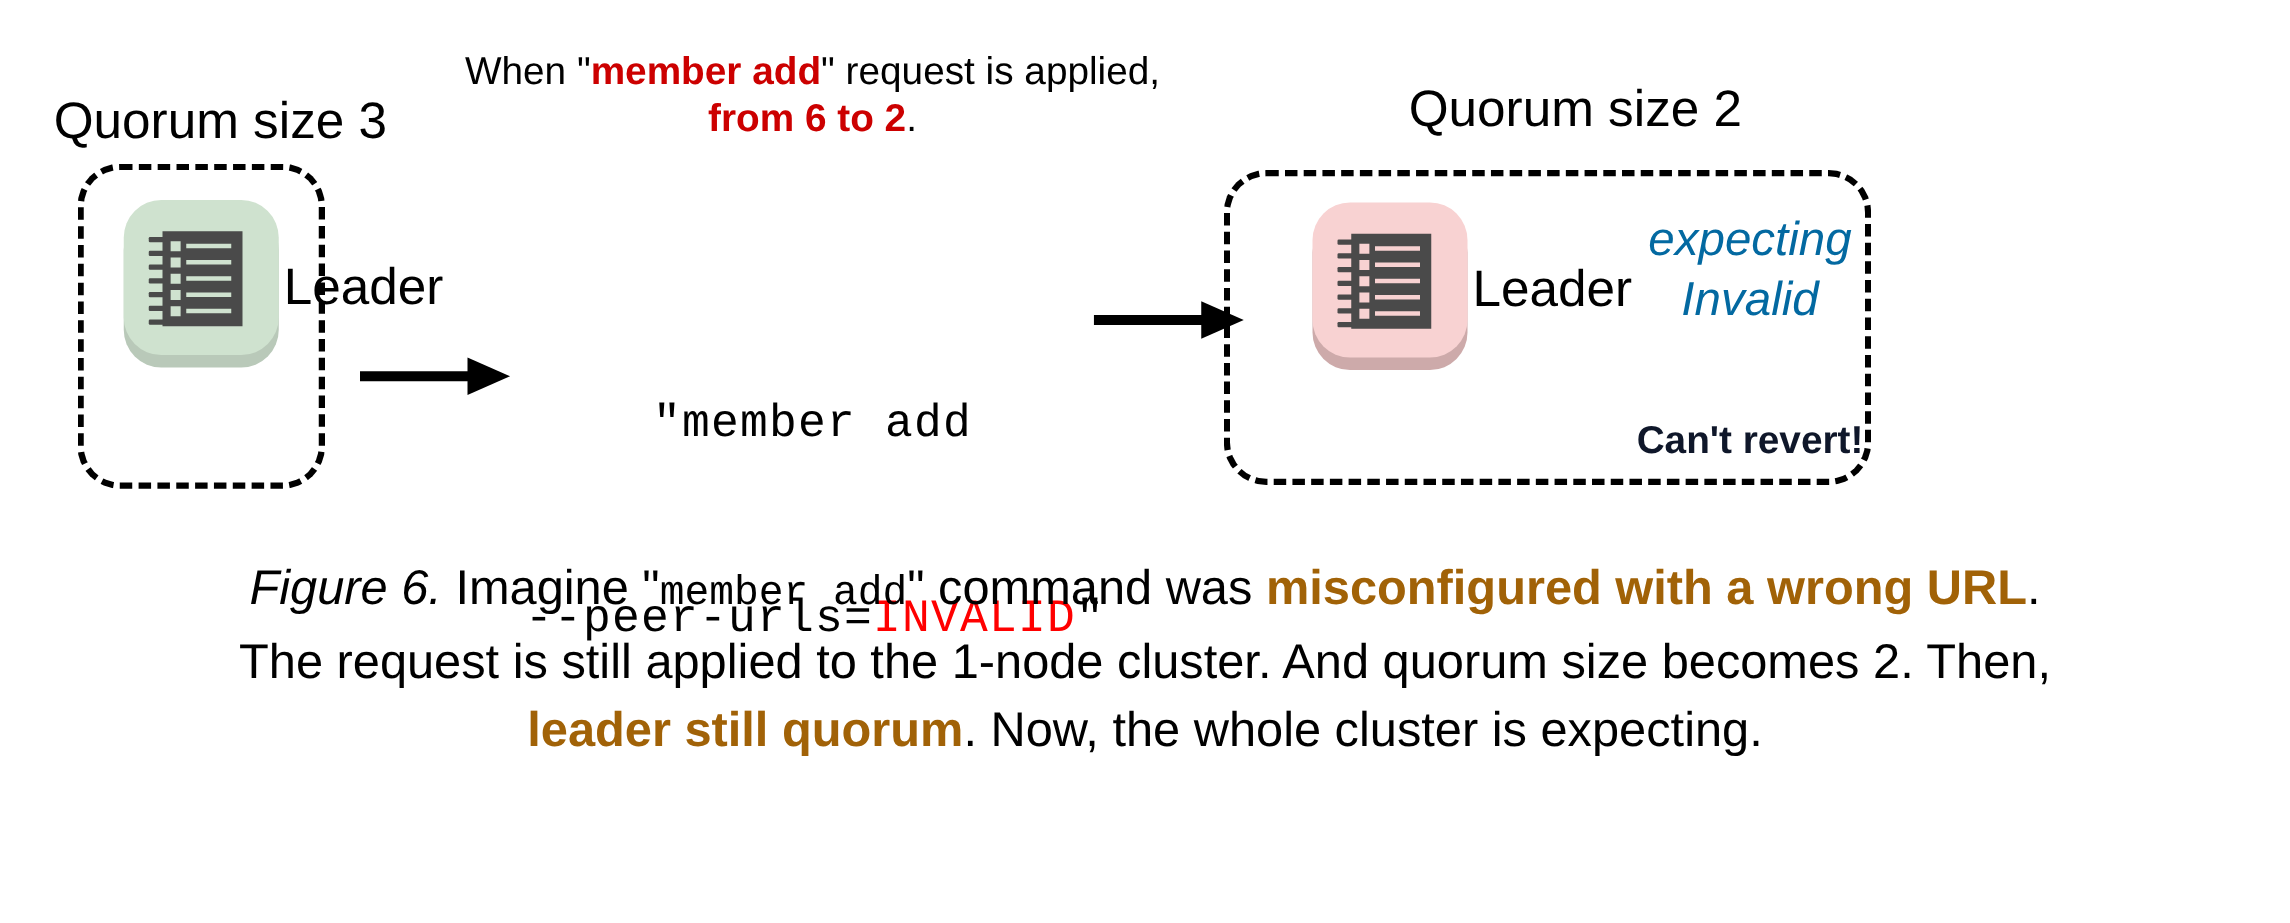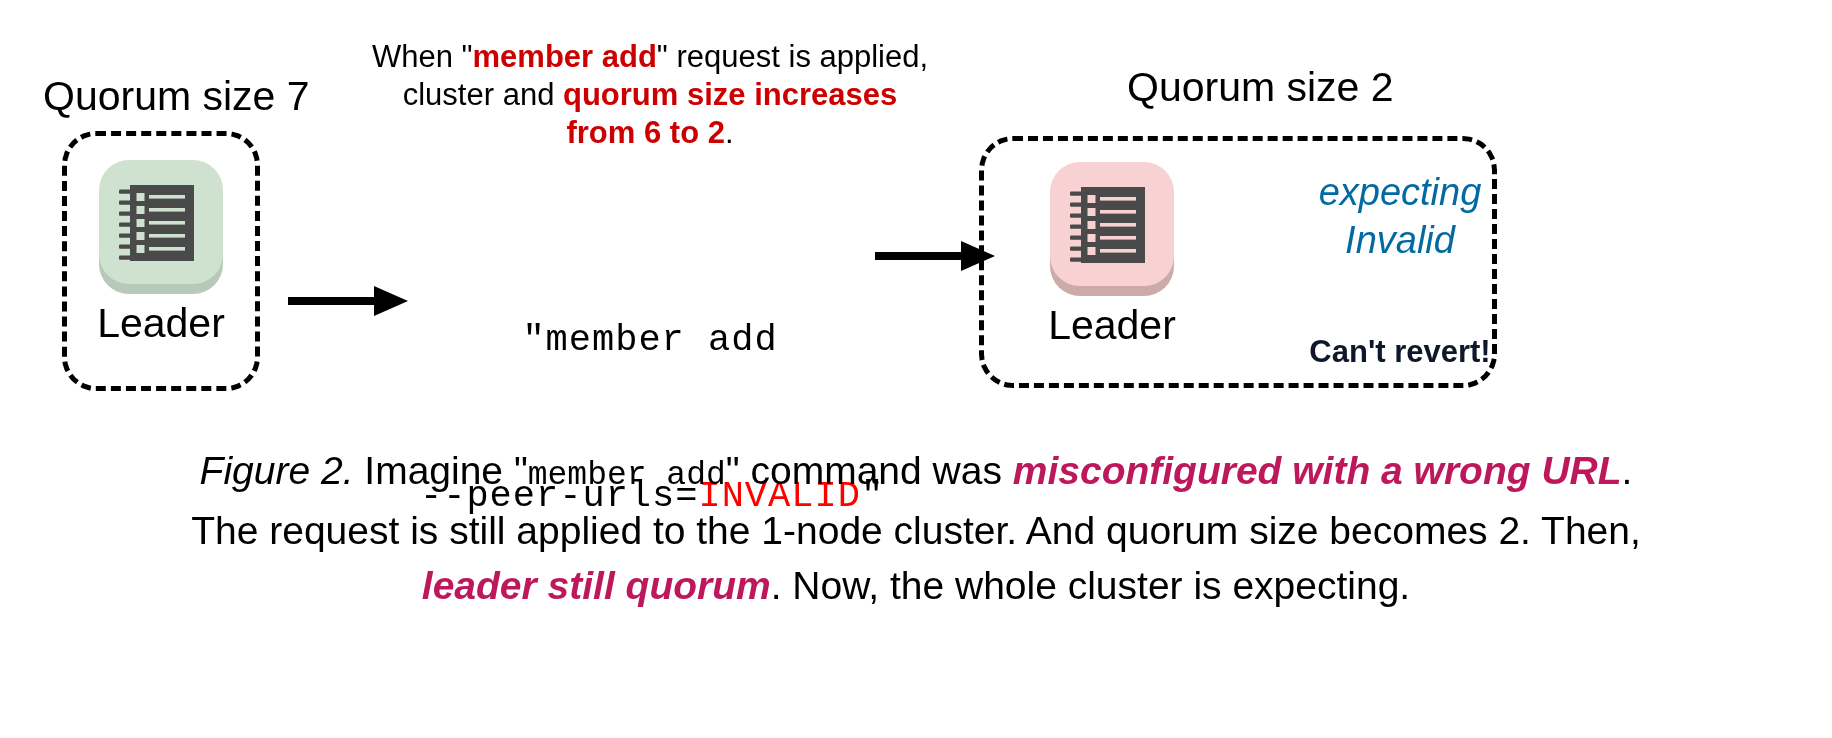--- a/index.html
+++ b/index.html
@@ -40,21 +40,20 @@
     box-sizing: border-box;
     border: 5px dashed #000000;
     border-radius: 34px;
     background: transparent;
   }
 
   
   .node {
     position: absolute;
     display: flex;
-    flex-direction: column;
     align-items: center;
   }
   .icon-wrap {
     position: relative;
     width: 132px;
     height: 136px;
   }
   .icon-shadow {
     position: absolute;
     left: 4px;
@@ -141,34 +140,34 @@
     left: 0;
     right: 0;
     text-align: center;
     font-family: "Liberation Sans Narrow", "Liberation Sans", sans-serif;
     font-stretch: condensed;
     font-size: 39px;
     line-height: 55px;
     color: #000;
   }
   .caption .fig { font-style: italic; }
-  .caption .hl { color: #be185d; font-weight: bold; font-style: italic; }
+  .caption .hl { color: #a16207; font-weight: bold; }
   .caption .mono {
     font-family: "Liberation Mono", "DejaVu Sans Mono", monospace;
     font-size: 33px;
     font-stretch: normal;
   }
   .caption-line { display: block; white-space: nowrap; }
 </style>
 </head>
 <body>
 
 <div class="stage">
 
-  <div class="abs quorum-label" style="left:43px; top:72px;">Quorum size 7</div>
+  <div class="abs quorum-label" style="left:43px; top:72px;">Quorum size 3</div>
 
   <div class="abs node-box" style="left:62px; top:131px; width:198px; height:260px;"></div>
 
   <div class="node" style="left:95px; top:158px;">
     <div class="icon-wrap">
       <div class="icon-shadow" style="background:#b9c9b9;"></div>
       <div class="icon-tile" style="background:#cfe2cf;"></div>
       <svg class="icon-svg" viewBox="0 0 124 124">
         <g fill="#4a4a4a">
           <rect x="20" y="29.5" width="16" height="4.2" rx="1"></rect>
@@ -192,21 +191,20 @@
           <rect x="37.5" y="85" width="8" height="8"></rect>
           <rect x="50" y="87" width="36" height="3.6"></rect>
         </g>
       </svg>
     </div>
     <div class="node-label">Leader</div>
   </div>
 
   <div class="explain" style="left:345px; top:38px; width:610px;">
     <div><span>When "</span><b>member add</b><span>" request is applied,</span></div>
-    <div><span>cluster and </span><b>quorum size increases</b></div>
     <div><b>from 6 to 2</b><span>.</span></div>
   </div>
 
   <svg class="arrow" style="left:288px; top:283px;" width="122" height="36" viewBox="0 0 122 36">
     <rect x="0" y="14" width="92" height="8" fill="#000"></rect>
     <polygon points="86,3 120,18 86,33" fill="#000"></polygon>
   </svg>
 
   <div class="command" style="left:420px; top:210px; width:460px;">
     <div><span>"member add</span></div>
@@ -255,18 +253,18 @@
   </div>
 
   <div class="expect" style="left:1255px; top:168px; width:290px;">
     <div>expecting</div>
     <div>Invalid</div>
   </div>
 
   <div class="cant-revert" style="left:1255px; top:334px; width:290px;">Can't revert!</div>
 
   <div class="caption" style="top:443px;">
-    <span class="caption-line"><span class="fig">Figure 2.</span><span> Imagine "</span><span class="mono">member add</span><span>" command was </span><span class="hl">misconfigured with a wrong URL</span><span>.</span></span>
+    <span class="caption-line"><span class="fig">Figure 6.</span><span> Imagine "</span><span class="mono">member add</span><span>" command was </span><span class="hl">misconfigured with a wrong URL</span><span>.</span></span>
     <span class="caption-line">The request is still applied to the 1-node cluster. And quorum size becomes 2. Then,</span>
     <span class="caption-line"><span class="hl">leader still quorum</span><span>. Now, the whole cluster is expecting.</span></span>
   </div>
 
 </div>
 
 </body></html>

